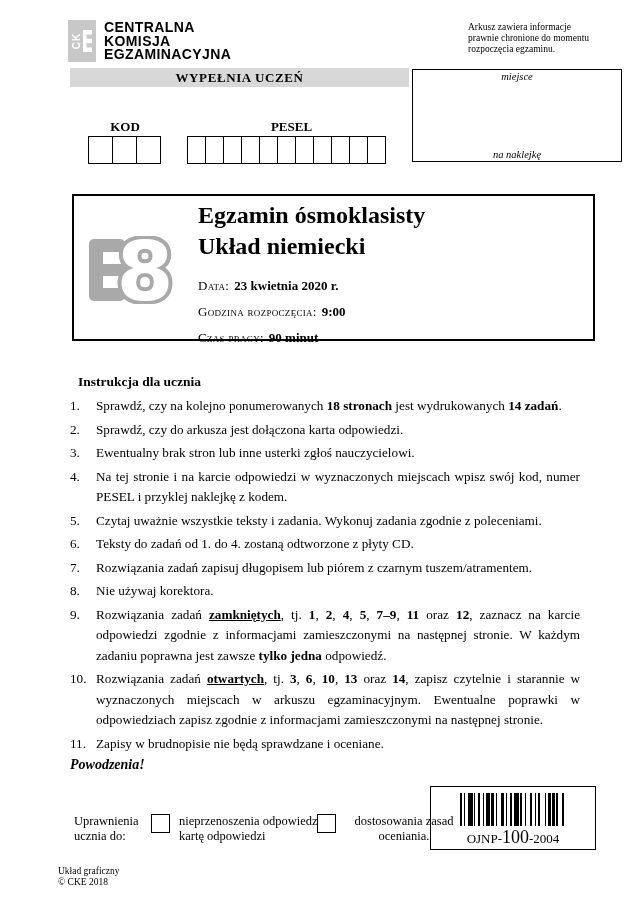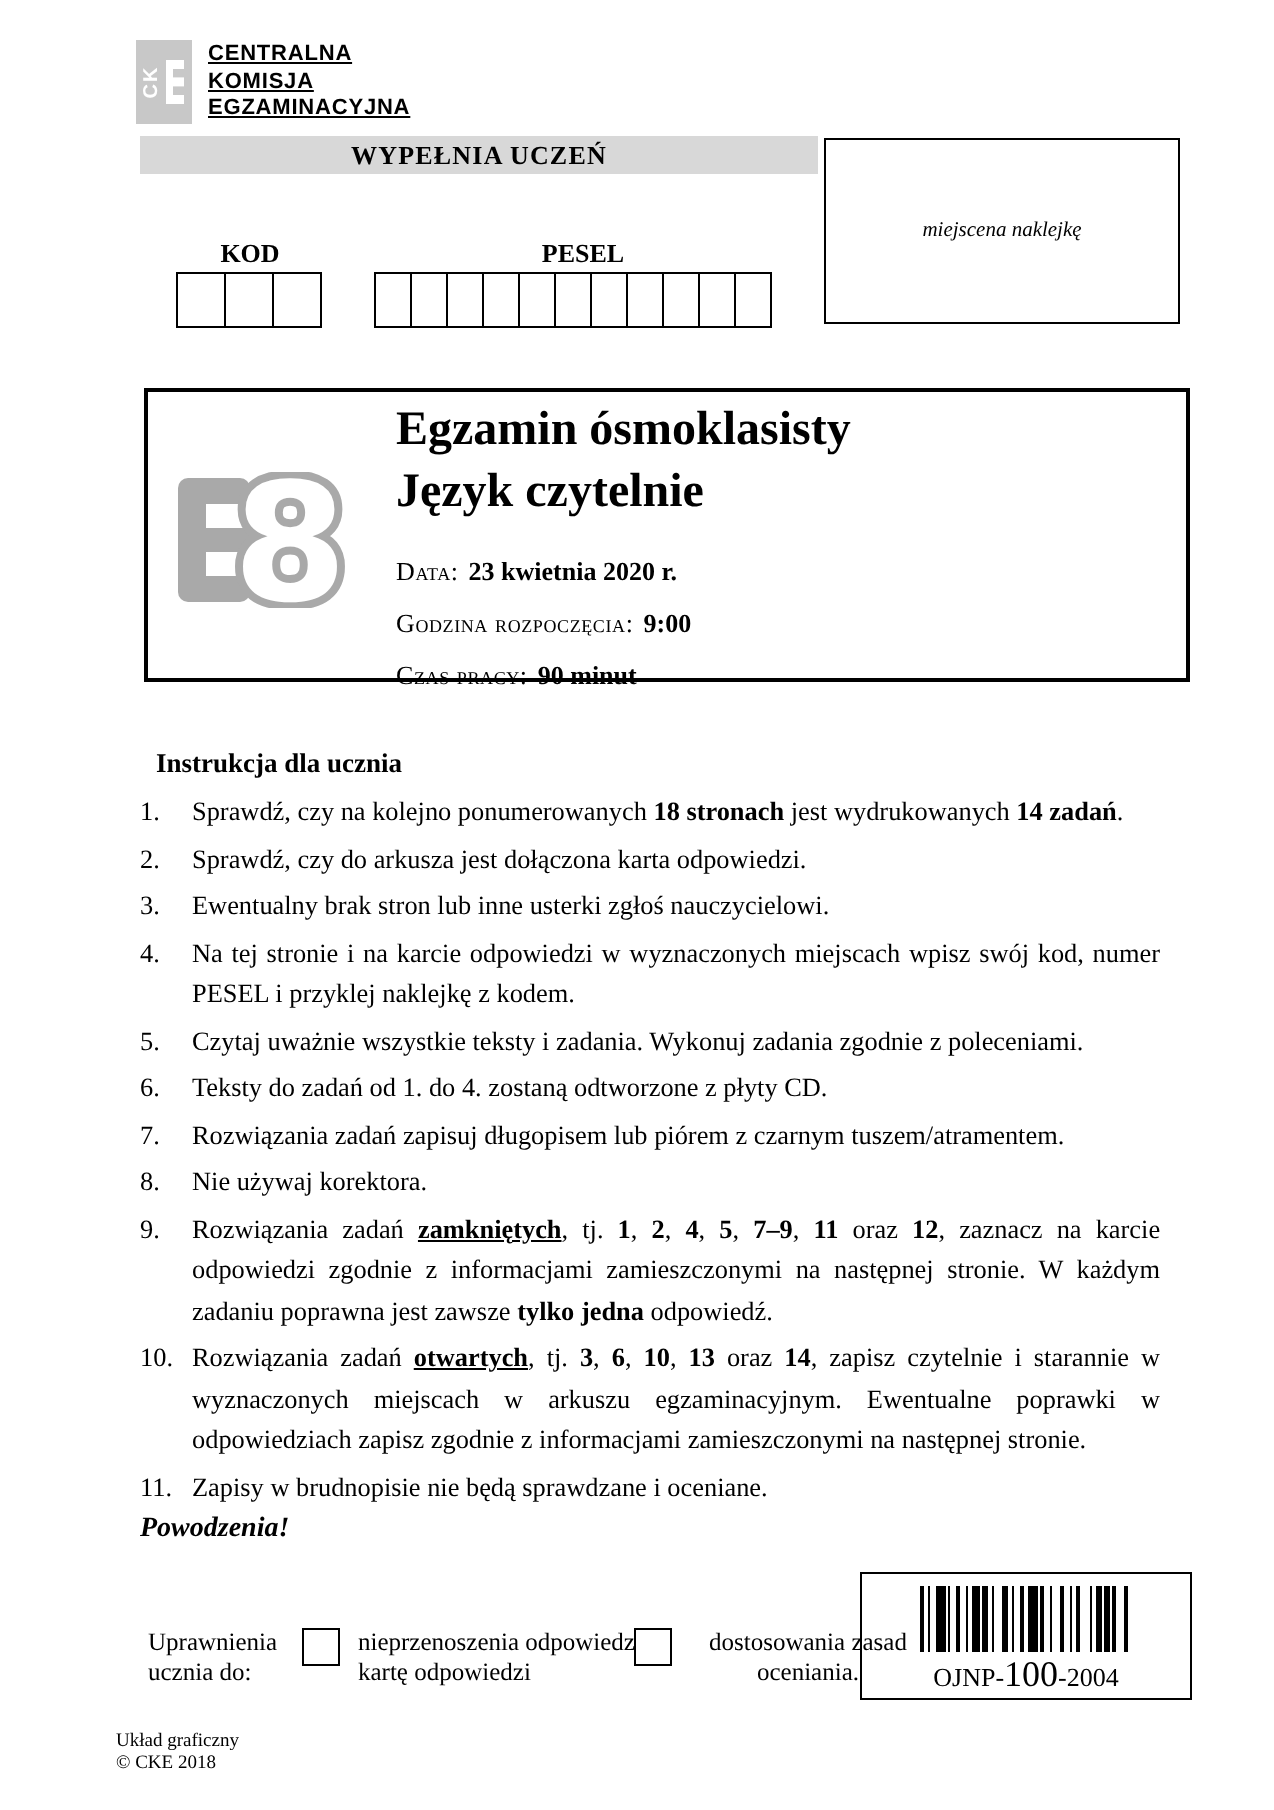--- a/index.html
+++ b/index.html
@@ -10,27 +10,27 @@
   }
   *{margin:0;padding:0;box-sizing:border-box;}
   html,body{background:#888;}
   .page{
     position:relative;width:637px;height:905px;background:#ffffff;
     font-family:"Liberation Serif",serif;color:var(--ink);
     margin:0 auto;overflow:hidden;
   }
   
   .cke-logo{position:absolute;left:68px;top:20px;display:flex;gap:8px;align-items:flex-start;}
-  .org-lines{font-family:"Liberation Sans",sans-serif;font-weight:bold;font-size:11px;line-height:13.5px;letter-spacing:.4px;padding-top:1px;text-decoration:underline;}
+  .org-lines{font-family:"Liberation Sans",sans-serif;font-weight:bold;font-size:14px;line-height:13.5px;letter-spacing:.4px;padding-top:1px;}
   .notice{position:absolute;left:468px;top:22px;width:122px;font-size:9.5px;line-height:11px;}
   
   .stu-bar{position:absolute;left:70px;top:68px;width:339px;height:19px;background:var(--bar-gray);
     display:flex;align-items:center;justify-content:center;font-weight:bold;font-size:13px;letter-spacing:.6px;}
-  .sticker-box{position:absolute;left:412px;top:69px;width:178px;height:93px;border:1.5px solid var(--ink);
-    display:flex;flex-direction:row;align-items:center;justify-content:center;font-style:italic;font-size:10.5px;line-height:13px;}
+  .sticker-box{position:absolute;left:412px;top:69px;width:210px;height:93px;border:1.5px solid var(--ink);
+    display:flex;flex-direction:column;align-items:center;justify-content:space-between;font-style:italic;font-size:10.5px;line-height:13px;}
   .kod-label{position:absolute;left:84px;top:119px;width:82px;text-align:center;font-weight:bold;font-size:13px;}
   .pesel-label{position:absolute;left:187px;top:119px;width:209px;text-align:center;font-weight:bold;font-size:13px;}
   .cells{position:absolute;display:flex;}
   .kod-cells{left:88px;top:136px;}
   .pesel-cells{left:187px;top:136px;}
   .cell{height:28px;border:1px solid var(--ink);margin-left:-1px;background:#fff;}
   .kod-cells .cell{width:25px;}
   .pesel-cells .cell{width:19px;}
   .cells .cell:first-child{margin-left:0;}
   
@@ -90,20 +90,21 @@
       <rect x="15" y="18.7" width="9" height="4.5" fill="#fff"></rect>
       <rect x="15" y="27.5" width="9" height="4.5" fill="#fff"></rect>
     </svg>
     <div class="org-lines">
       <div>CENTRALNA</div>
       <div>KOMISJA</div>
       <div>EGZAMINACYJNA</div>
     </div>
   </div>
 
+  <div class="notice">Arkusz zawiera informacje prawnie chronione do momentu rozpoczęcia egzaminu.</div>
 
   <div class="stu-bar">WYPEŁNIA UCZEŃ</div>
 
   <div class="sticker-box">
     <div>miejsce</div>
     <div>na naklejkę</div>
   </div>
 
   <div class="kod-label">KOD UCZNIA</div>
   <div class="cells kod-cells">
@@ -129,21 +130,21 @@
 
   <div class="title-box">
     <svg class="e8" width="86" height="68" viewBox="0 0 86 68">
       <rect class="blk" x="1" y="3" width="36" height="62" rx="5"></rect>
       <rect class="wht" x="15" y="16" width="22" height="12"></rect>
       <rect class="wht" x="15" y="40" width="22" height="12"></rect>
       <text class="eight" x="57" y="64" text-anchor="middle" font-size="82">8</text>
     </svg>
     <div class="title-text">
       <div class="title-line">Egzamin ósmoklasisty</div>
-      <div class="title-line">Język czytelnie</div>
+      <div class="title-line">Układ niemiecki</div>
       <div class="title-meta">
           <div class="meta-row"><span class="meta-label">Data:</span><span class="meta-value">23 kwietnia 2020 r.</span></div>
           <div class="meta-row"><span class="meta-label">Godzina rozpoczęcia:</span><span class="meta-value">9:00</span></div>
           <div class="meta-row"><span class="meta-label">Czas pracy:</span><span class="meta-value">90 minut</span></div>
         </div>
     </div>
   </div>
 
   <div class="instr-heading">Instrukcja dla ucznia</div>
   <div class="instr-list">

